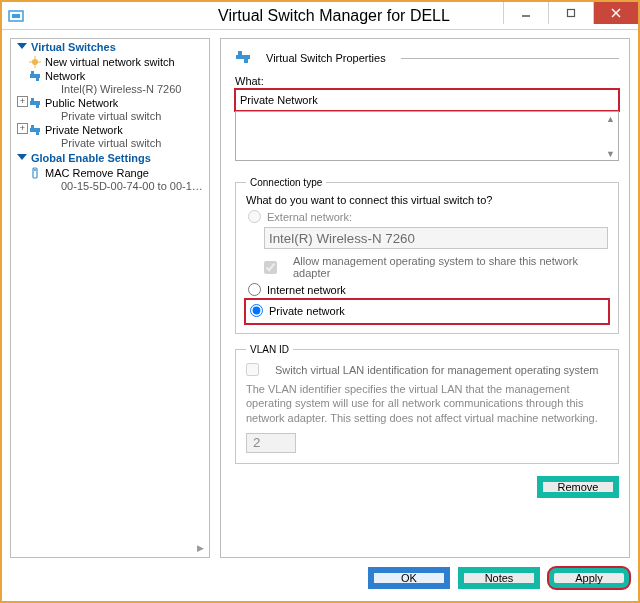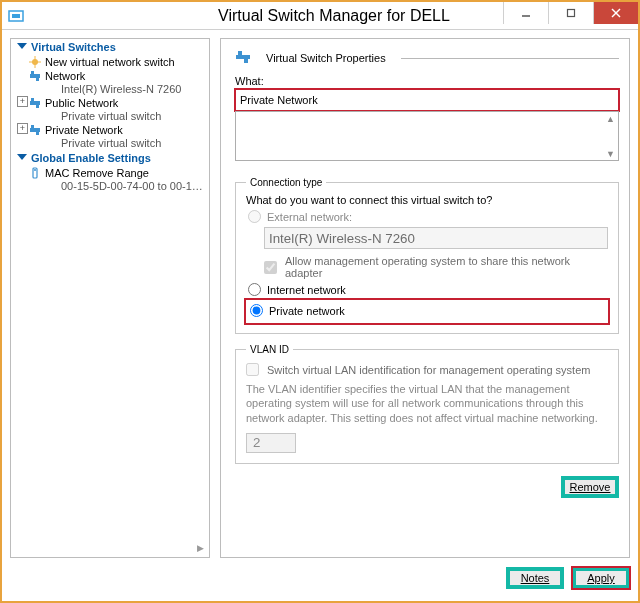--- a/index.html
+++ b/index.html
@@ -9,41 +9,41 @@
   .titlebar .icon { width:16px; height:16px; margin:0 6px; display:inline-flex; align-items:center; justify-content:center; }
   .titlebar .title { flex:1; text-align:center; font-size:16px; color:#000; }
   .winbtns { display:flex; height:22px; position:absolute; right:0; top:0; }
   .winbtn { width:45px; height:22px; display:flex; align-items:center; justify-content:center; background:#fff; border-left:1px solid #d0d0d0; }
   .winbtn.close { background:#c9473a; color:#fff; }
   .body { position:absolute; top:28px; left:0; right:0; bottom:0; padding:8px; }
   .panels { display:flex; height:520px; }
   .left { width:200px; border:1px solid #bcbcbc; background:#fff; margin-right:10px; position:relative; padding:0 0; }
   .right { flex:1; border:1px solid #bcbcbc; background:#fff; padding:10px 10px 6px 14px; position:relative; overflow:hidden; }
   .footer { position:absolute; left:8px; right:8px; bottom:8px; height:30px; display:flex; align-items:center; justify-content:flex-end; gap:8px; }
-  .btn { width:58px; height:22px; background:#ecebeb; border:4px solid #14b8a6; font-size:11px; display:inline-flex; align-items:center; justify-content:center; cursor:pointer;text-decoration:underline; }
-  .btn.hl { outline:2px solid #c62031; outline-offset:-1px; }
+  .btn { width:82px; height:22px; background:#ecebeb; border:6px solid #14b8a6; font-size:11px; display:inline-flex; align-items:center; justify-content:center; cursor:pointer; }
+  .btn.hl { outline:2px solid #c62031; outline-offset:-1px;border-radius:8px; }
   .tree-header { color:#0a5ca4; font-weight:bold; padding:2px 4px 2px 20px; position:relative; white-space:nowrap; }
   .tree-header::before { content:""; position:absolute; left:6px; top:4px; width:0;height:0; border-left:5px solid transparent; border-right:5px solid transparent; border-top:6px solid #0a5ca4; }
   .tree-item { padding:1px 4px 1px 34px; white-space:nowrap; position:relative; }
   .tree-item.has-exp::before { content:"+"; position:absolute; left:6px; top:0; width:9px; height:9px; border:1px solid #888; font-size:9px; line-height:9px; text-align:center; background:#fff; color:#555; }
   .tree-sub { padding:0 4px 1px 50px; color:#555; white-space:nowrap; overflow:hidden; text-overflow:ellipsis; }
   .tree-item .mini-icon { position:absolute; left:18px; top:1px; width:12px; height:12px; }
   .sec-title { display:flex; align-items:center; gap:15px; margin-bottom:8px; }
   .sec-title .line { flex:1; height:1px; background:#b8b8b8; }
   .lbl { margin:4px 0 2px 0; }
   .name-input { width:100%; height:22px; border:1px solid #adadad; outline:2px solid #c62031; outline-offset:-1px; padding:2px 4px; font-size:11px; }
   .notes { width:100%; height:50px; border:1px solid #adadad; resize:none; font-size:11px; padding:2px 4px; margin-bottom:4px; }
   .notes-wrap { position:relative; }
   .scroll-arrow { position:absolute; right:2px; width:13px; height:13px; color:#888; font-size:9px; text-align:center; line-height:13px; }
   fieldset { border:1px solid #c7c7c7; margin:10px 0 0 0; padding:6px 10px 10px 10px; }
   legend { padding:0 4px; font-size:10px; }
   .radio-row { display:flex; align-items:flex-end; gap:6px; margin:4px 0 2px 2px; }
   .radio-row input[type=radio] { margin:0; }
   .sel { width:100%; height:22px; border:1px solid #c7c7c7; background:#f5f5f5; color:#6d6d6d; padding:2px 4px; margin:2px 0 4px 18px; width:calc(100% - 18px); pointer-events:none; }
-  .chk-row { display:flex; align-items:center; gap:8px; margin:2px 0 4px 18px; color:#6d6d6d; }
+  .chk-row { display:flex; align-items:center; gap:16px; margin:2px 0 4px 18px; color:#6d6d6d; }
   .chk-row input { margin:0; }
   .conn-hl { outline:2px solid #c62031; padding:4px 6px 6px 2px; margin:4px 0 0 0; }
   .disabled-text { color:#8a8a8a; }
   .vlan-desc { color:#8a8a8a; margin:6px 0 8px 0; line-height:1.3; }
   .vlan-num { width:50px; height:20px; border:1px solid #c7c7c7; background:#f2f2f2; color:#8a8a8a; padding:2px 6px; }
   .remove-row { text-align:right; margin-top:12px; }
   .mini-svg { width:16px;height:16px; }
   .left-scroll { position:absolute; right:2px; bottom:2px; width:13px; height:13px; color:#999; font-size:9px; text-align:center; line-height:13px; }
 </style>
 </head>
@@ -199,17 +199,18 @@
           <input class="vlan-num" type="text" readonly="" value="2" style="">
         </fieldset>
 
         <div class="remove-row">
           <div class="btn">Remove</div>
         </div>
       </div>
     </div>
 
     <div class="footer">
+      <div class="btn" style="border-color:#2f7fd1;background:#e6f1fb">OK</div>
       <div class="btn">Notes</div>
       <div class="btn hl">Apply</div>
     </div>
   </div>
 </div>
 
 </body></html>

